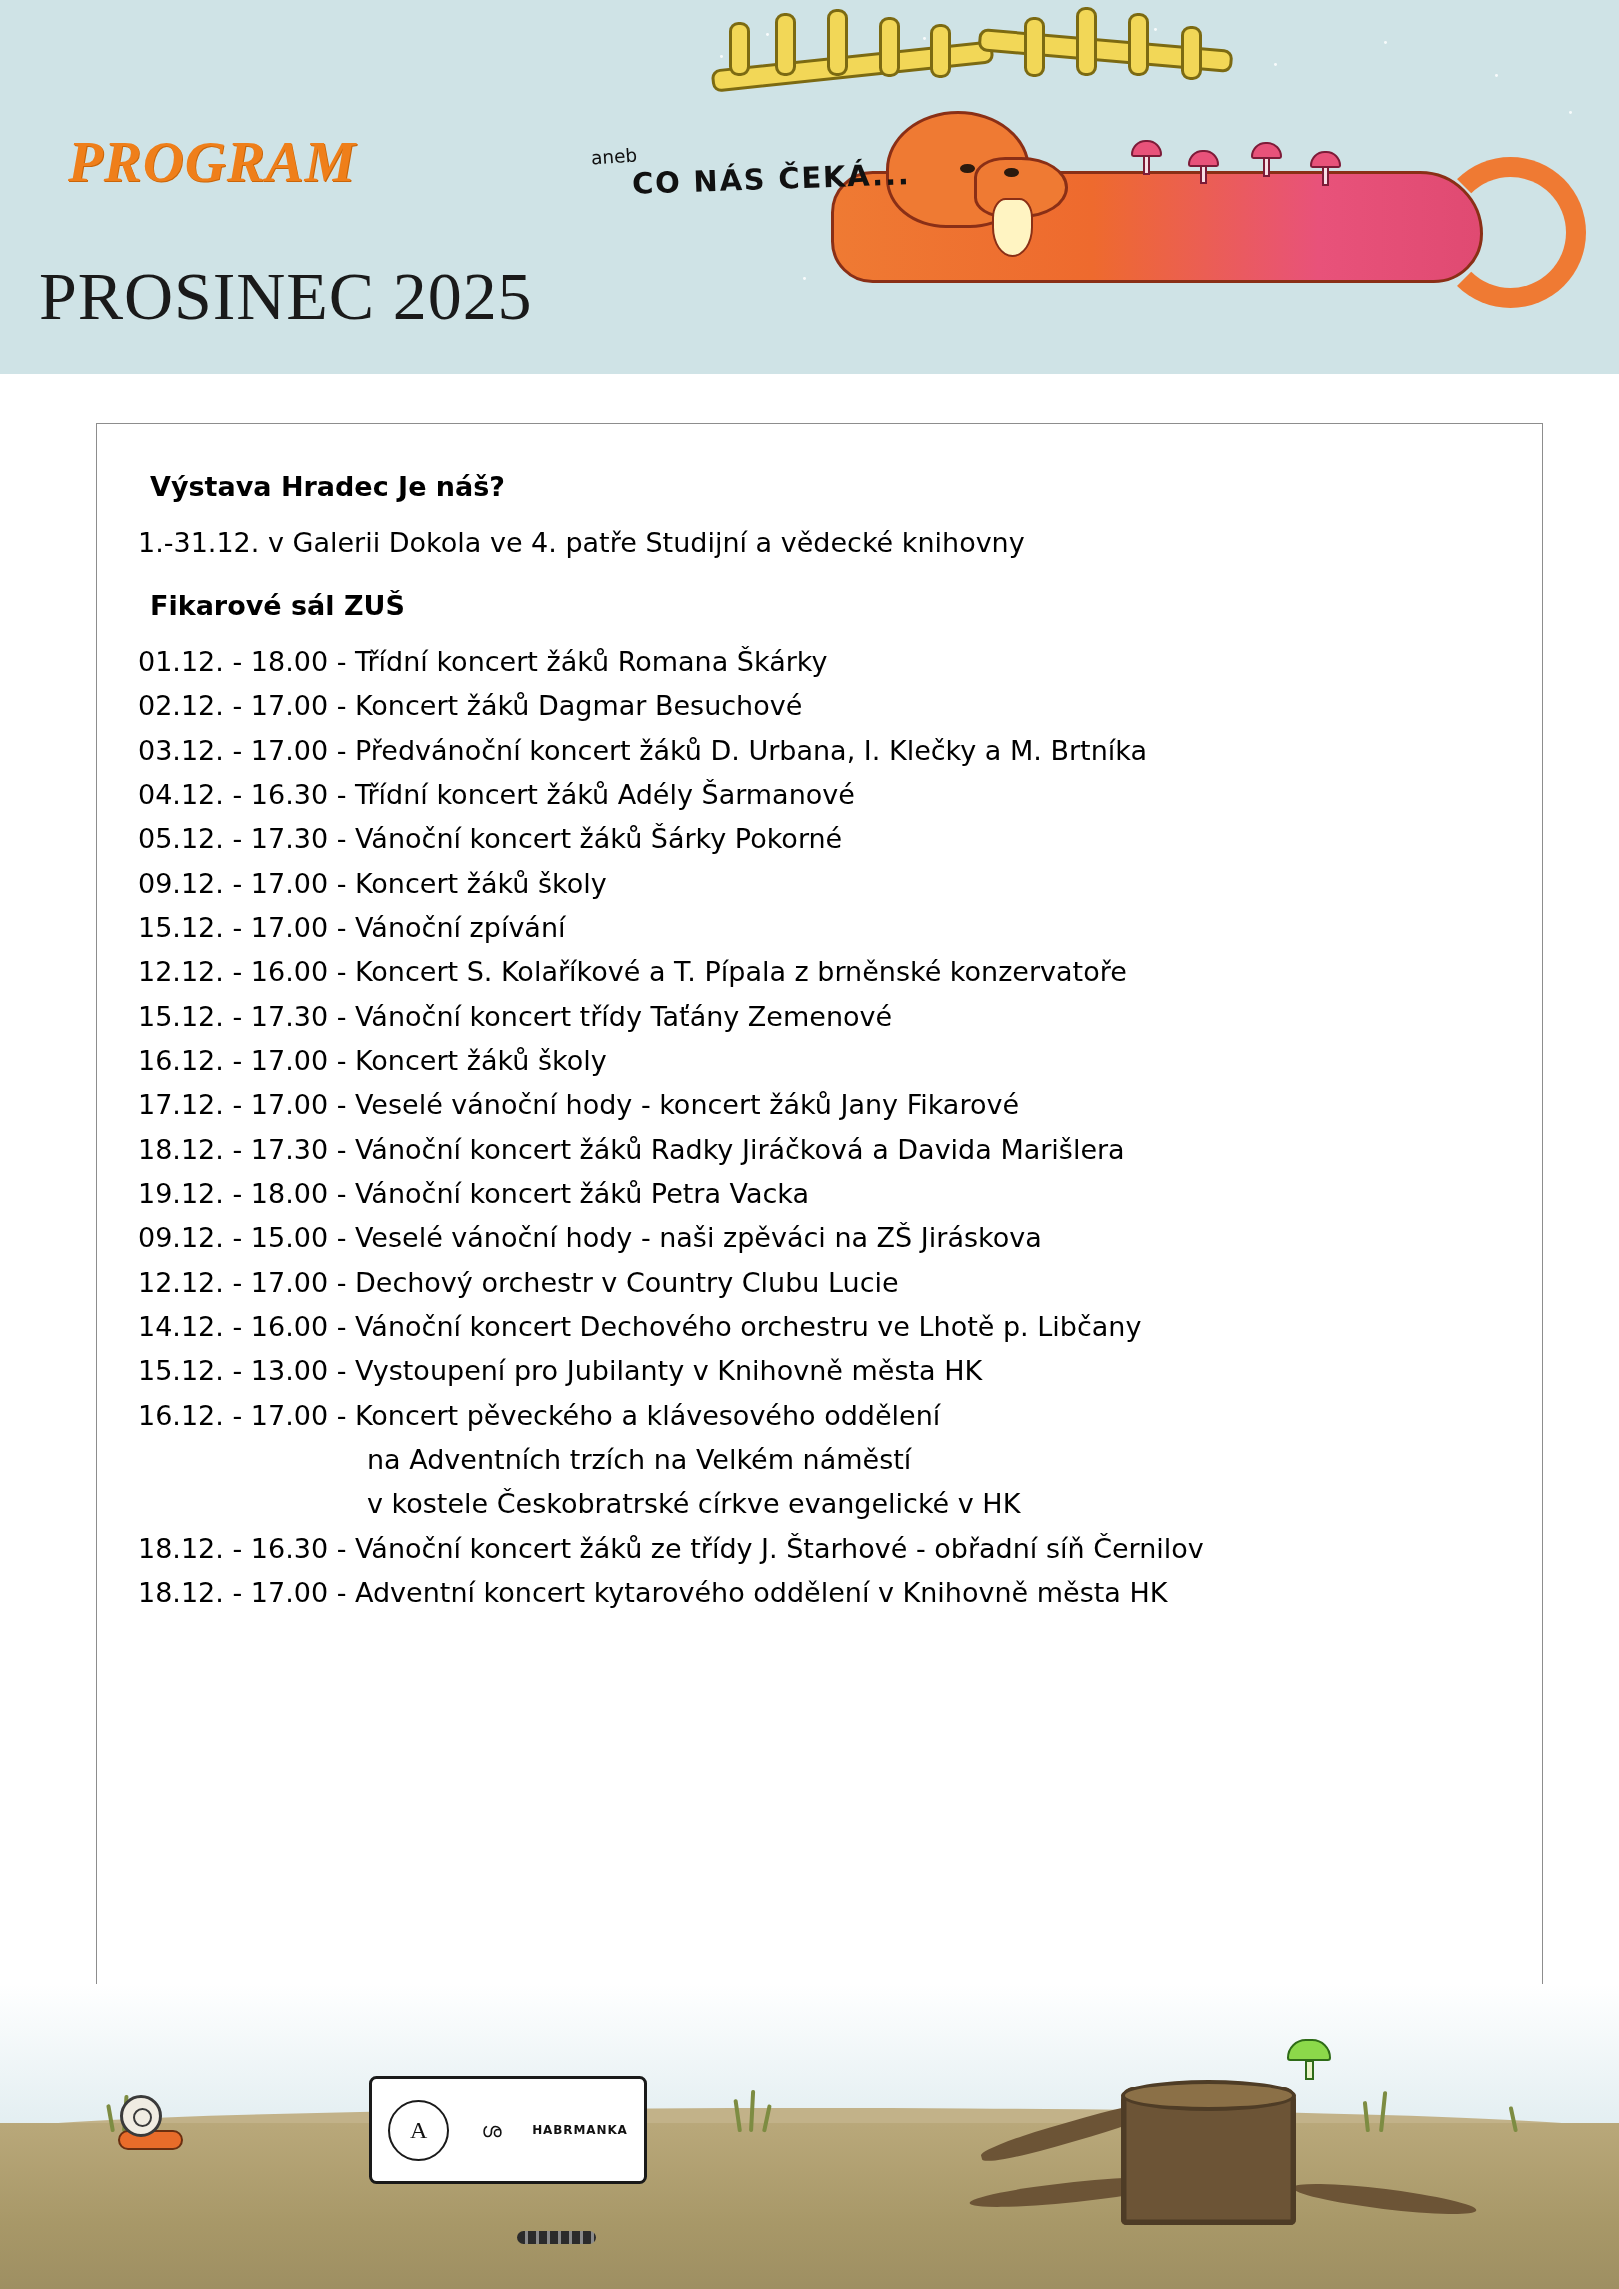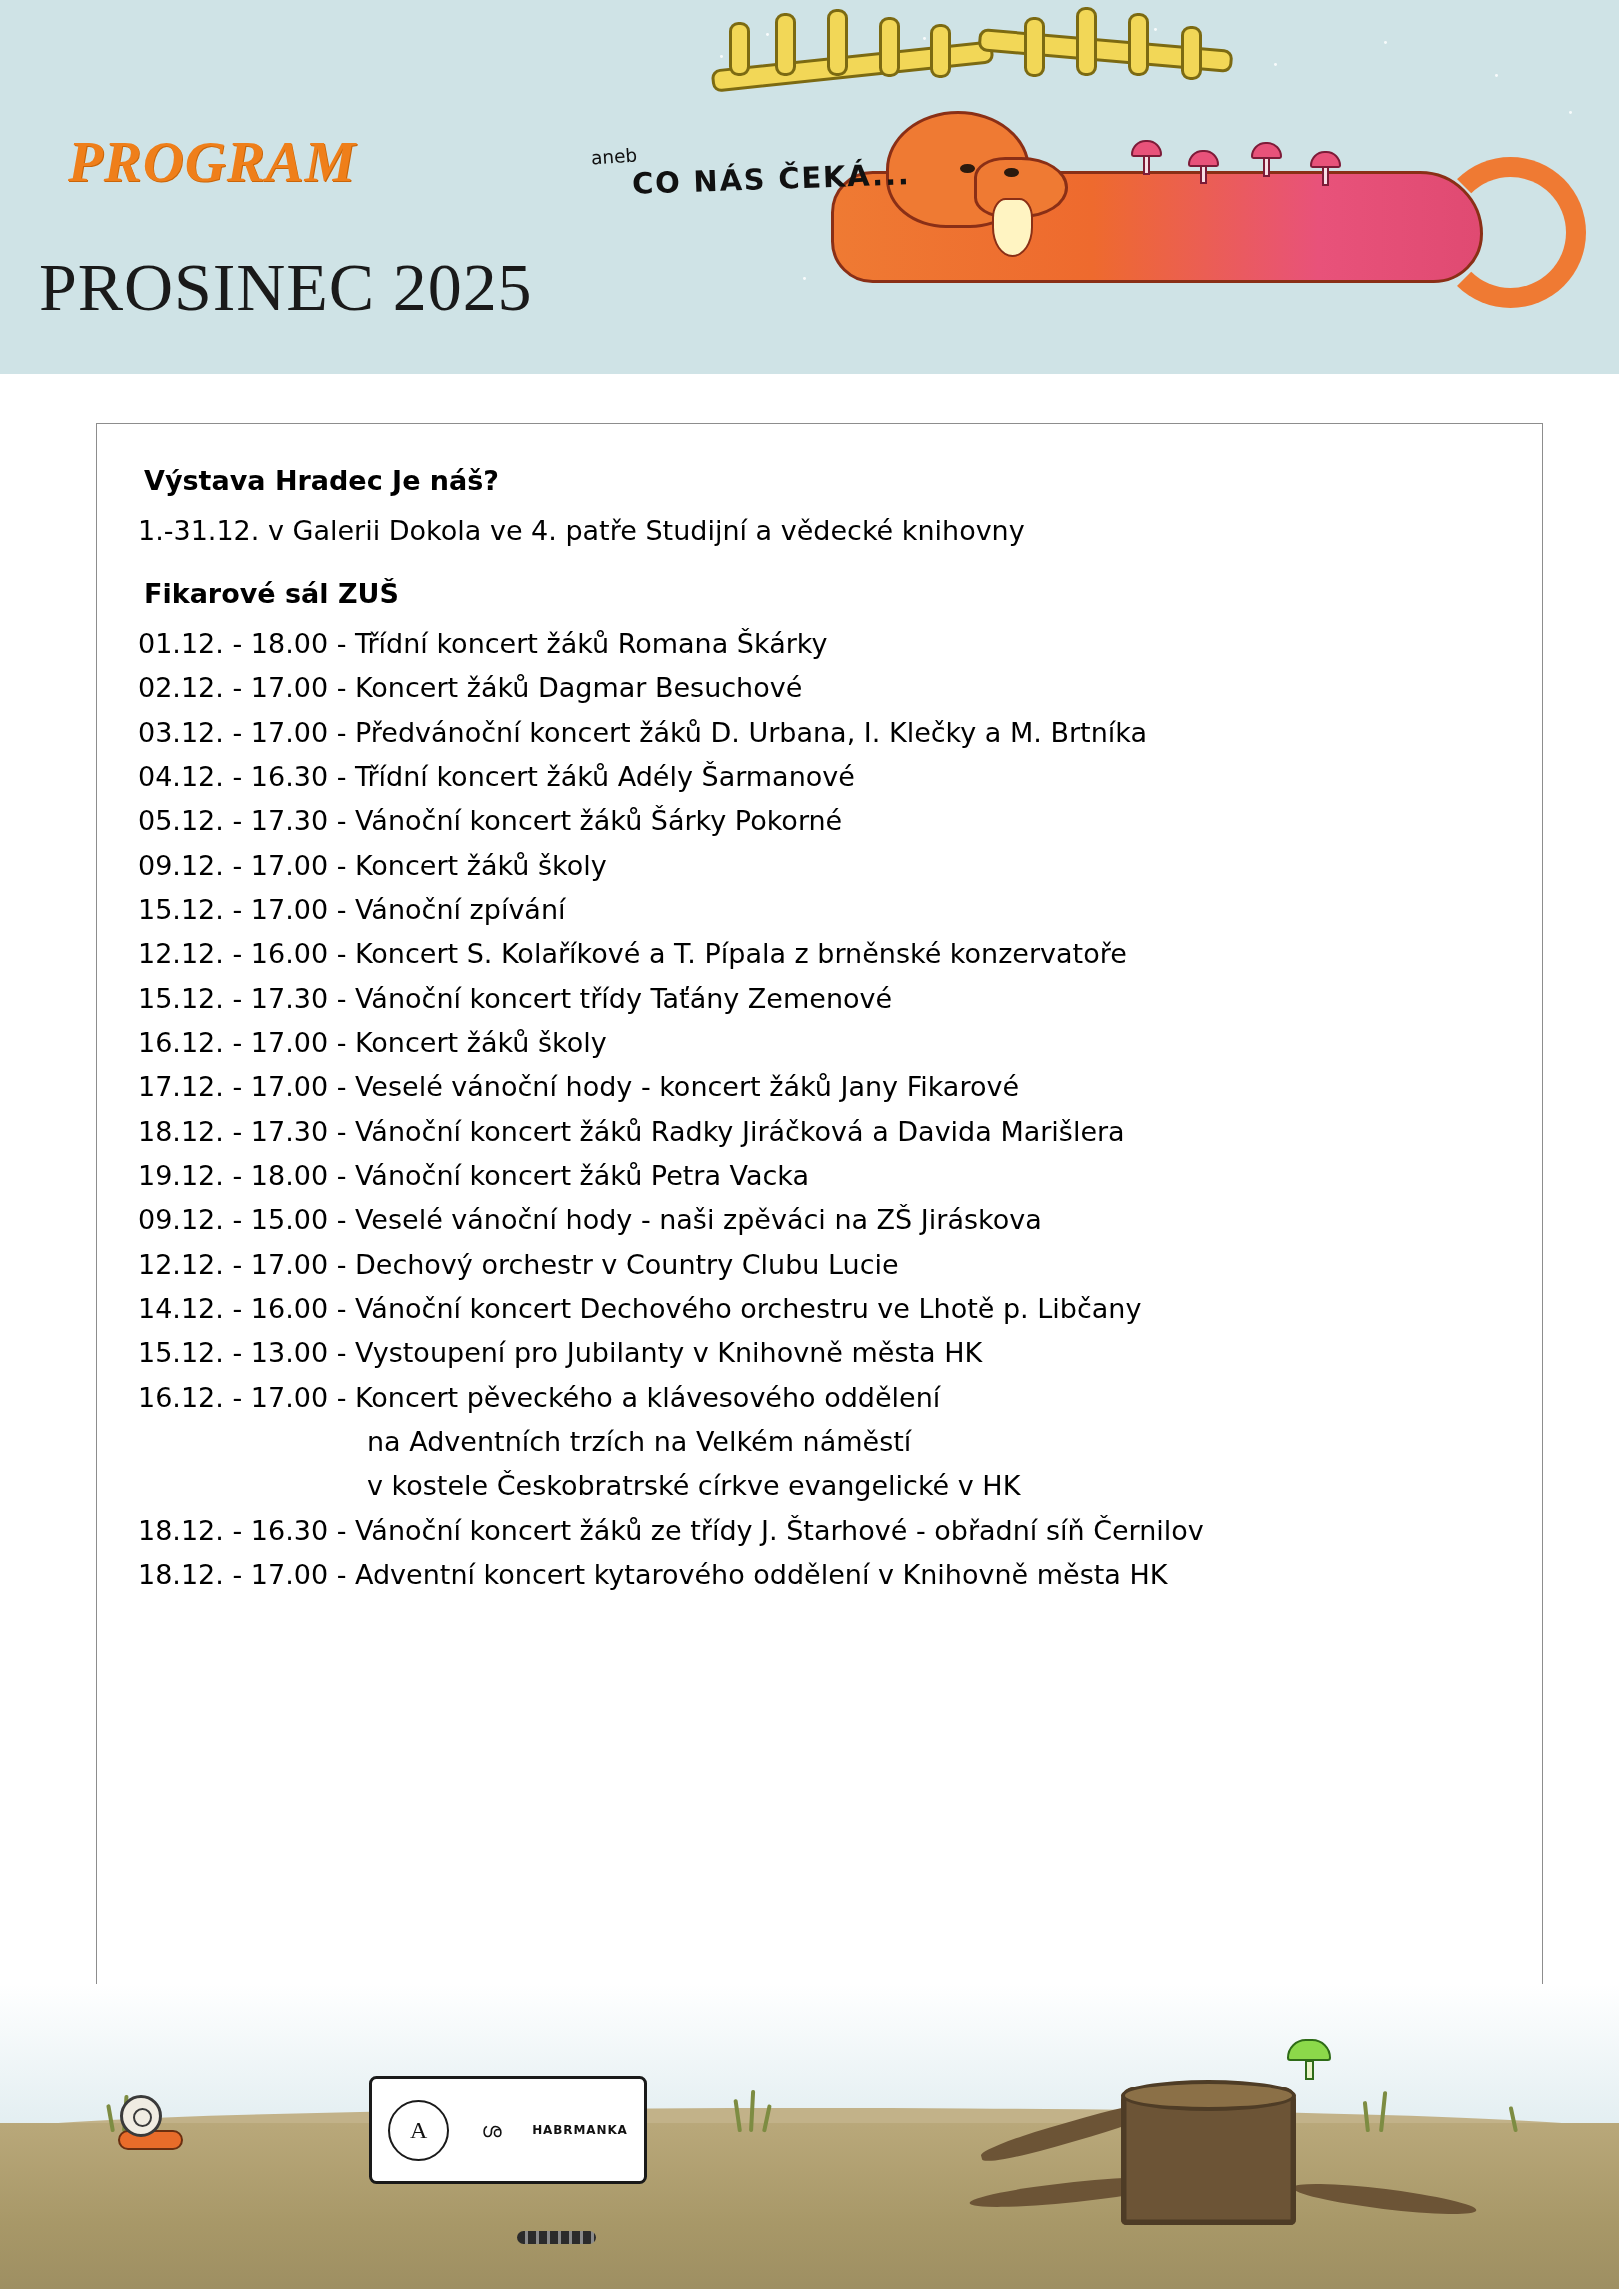--- a/index.html
+++ b/index.html
@@ -40,21 +40,21 @@
     font-weight: bold;
     font-style: italic;
     font-size: 57px;
     letter-spacing: 0.9px;
     color: #ef7f1a;
     text-shadow: 0.9px 0.9px 0 #c96509;
   }
   .title-month {
     position: absolute;
     left: 39px;
-    top: 248px;
+    top: 257px;
     font-family: "Liberation Serif", serif;
     font-size: 68px;
     color: #1a1a1a;
     letter-spacing: 0.9px;
   }
   .subtitle-aneb {
     position: absolute;
     left: 591px;
     top: 146px;
     font-family: "DejaVu Sans", sans-serif;
@@ -87,21 +87,21 @@
   }
   .content-inner {
     padding: 26px 31px 9.2px 35px;
   }
   .section-heading {
     font-family: "DejaVu Sans", sans-serif;
     font-weight: bold;
     font-size: 27px;
     color: #000;
     line-height: 1.42;
-    margin: 12px;
+    margin: 18px;
   }
   .section-heading.spaced {
     margin-top: 24px;
   }
   .entry-line {
     font-family: "DejaVu Sans", sans-serif;
     font-size: 27px;
     color: #000;
     line-height: 1.42;
     margin: 6px;

